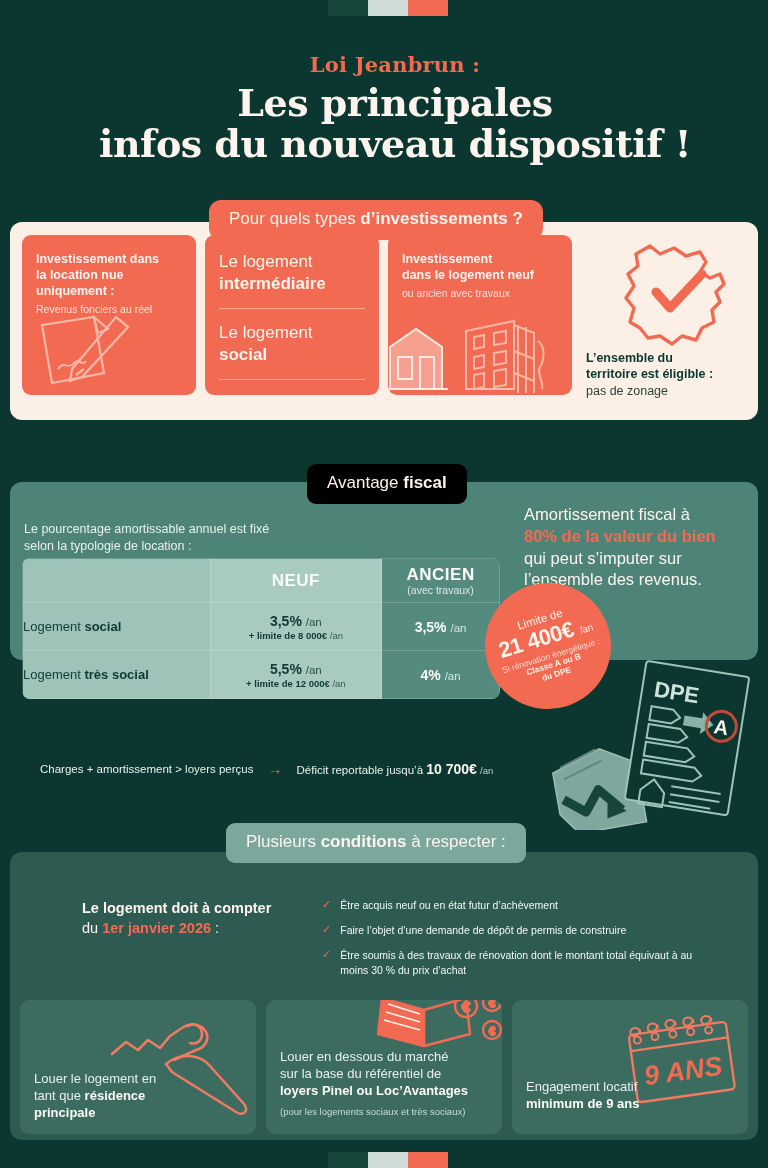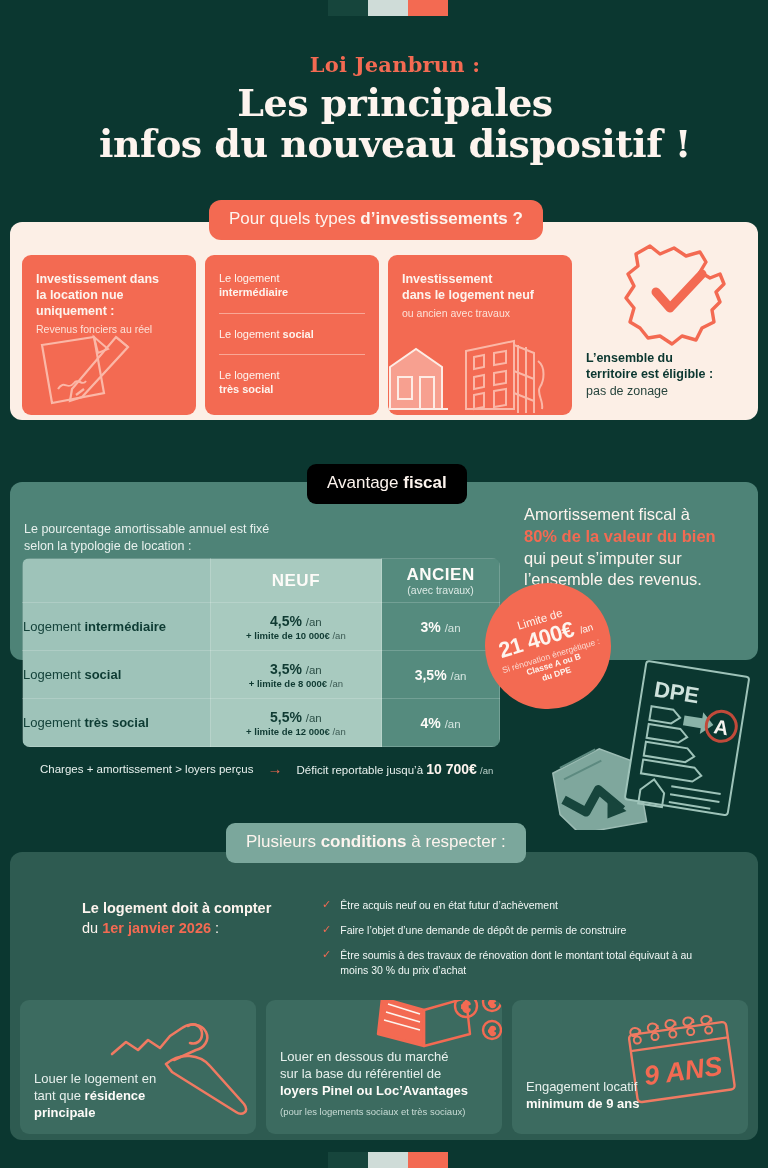--- a/index.html
+++ b/index.html
@@ -45,32 +45,32 @@
   .pill b { font-weight: bold; }
   .pill-red { background: #f36a52; }
   .pill-sage { background: #000000; }
   .pill-sage2 { background: #7ba79c; }
 
   
   .panel-cream {
     position: absolute; left: 10px; top: 222px; width: 748px; height: 198px;
     background: #fcefe6; border-radius: 12px;
   }
-  .cards1 { position: absolute; left: 10px; top: 252px; width: 640px; height: 166px; display: flex; gap: 9px; padding: 3px 12px; }
+  .cards1 { position: absolute; left: 10px; top: 232px; width: 640px; height: 166px; display: flex; gap: 9px; padding: 3px 12px; }
   .card-red {
     background: #f36a52; border-radius: 9px; position: relative; overflow: hidden;
     color: #fdf4ee; padding: 16px 14px;
   }
   .c1 { width: 174px; }
   .c2 { width: 174px; }
   .c3 { width: 184px; }
   .card-red .hd { font-size: 12.5px; line-height: 1.28; }
   .card-red .hd b { font-weight: bold; }
   .card-red .sub { font-size: 10.5px; line-height: 1.3; color: #fce2d8; margin-top: 4px; }
-  .menu-row { font-size: 11px; line-height: 1.3; }
+  .menu-row { font-size: 17px; line-height: 1.3; }
   .menu-row b { font-weight: bold; }
   .menu-sep { height: 1px; background: #f9a795; margin: 13px 0 13px; }
   .card-art { position: absolute; right: 0; bottom: 0; opacity: .95; pointer-events: none; }
 
   .france-block { position: absolute; left: 578px; top: 238px; width: 178px; height: 176px; }
   .france-cap { position: absolute; left: 8px; top: 112px; font-size: 12.5px; line-height: 1.3; color: #0b3730; }
   .france-cap b { font-weight: bold; }
   .france-cap .thin { color: #27443d; }
 
   
@@ -270,32 +270,20 @@
   <div class="tbl">
     <table>
       <tbody>
           <tr class="hrow">
         <th class="th-blank"></th>
         <th class="th-neuf">NEUF</th>
         <th class="th-anc">
           <div class="big">ANCIEN</div>
           <div class="small">(avec travaux)</div>
         </th>
-      </tr>
-      <tr>
-        <td class="r-lab">
-          <span>Logement </span><b>intermédiaire</b>
-        </td>
-        <td class="r-neuf">
-          <div class="pct"><b>4,5%</b> <span>/an</span></div>
-          <div class="lim"><b>+ limite de 10 000€</b> <span>/an</span></div>
-        </td>
-        <td class="r-anc">
-          <div class="pct"><b>3%</b> <span>/an</span></div>
-        </td>
       </tr>
       <tr>
         <td class="r-lab">
           <span>Logement </span><b>social</b>
         </td>
         <td class="r-neuf">
           <div class="pct"><b>3,5%</b> <span>/an</span></div>
           <div class="lim"><b>+ limite de 8 000€</b> <span>/an</span></div>
         </td>
         <td class="r-anc">

